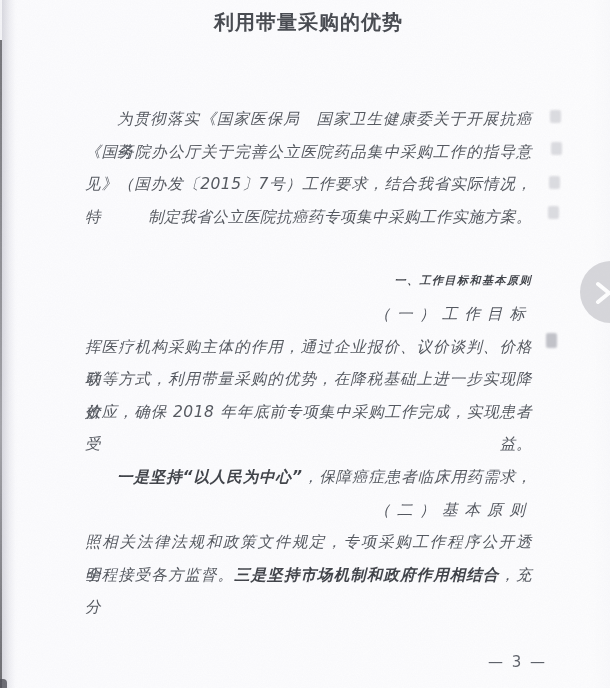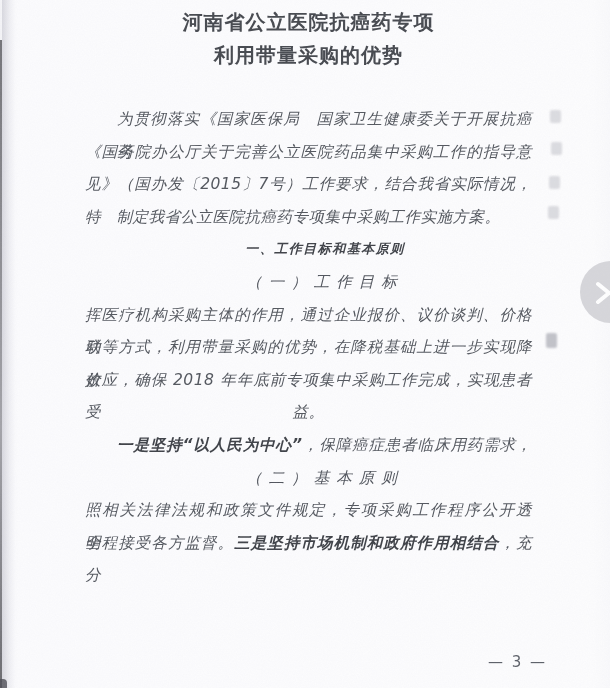--- a/index.html
+++ b/index.html
@@ -65,35 +65,36 @@
     left: 85px; right: 78px;
     top: 103px;
     font-style: italic;
   }
   .line {
     height: 32.6px;
     line-height: 32.6px;
     font-size: 15.5px;
     letter-spacing: 0.5px;
     white-space: nowrap;
-    text-align: center;
+    text-align: right;
     color: #51555c;
   }
   .line.full {
     white-space: normal;
     text-align: justify;
     text-align-last: justify;
   }
   .line.indent { padding-left: 32px; }
   .line.heading {
     padding-left: 33px;
     font-weight: 700;
-    font-size: 13px;
+    font-size: 11px;
     letter-spacing: 1.5px;
     color: #3d4046;
+    margin-top: 32px;
   }
   .line.subheading {
     padding-left: 33px;
     letter-spacing: 7px;
     color: #4e525a;
   }
   .line .bold {
     font-weight: 700;
     color: #3c3f45;
   }
@@ -141,21 +142,20 @@
 </head>
 <body>
 
 <div class="page">
 
   <div class="edge-shadow"></div>
   <div class="edge-line"></div>
   <div class="corner-blot"></div>
 
   <div class="title-block">
-    <div class="title-line">河南省公立医院抗癌药专项</div>
     <div class="title-line">利用带量采购的优势</div>
   </div>
 
   <div class="text-block" id="text-block">
       <div class="line body indent full"><span>为贯彻落实《国家医保局　国家卫生健康委关于开展抗癌药</span></div>
       <div class="line body full"><span>《国务院办公厅关于完善公立医院药品集中采购工作的指导意</span></div>
       <div class="line body full"><span>见》（国办发〔2015〕7号）工作要求，结合我省实际情况，特</span></div>
       <div class="line body"><span>制定我省公立医院抗癌药专项集中采购工作实施方案。</span></div>
       <div class="line heading"><span class="bold">一、工作目标和基本原则</span></div>
       <div class="line subheading"><span>（一）工作目标</span></div>

